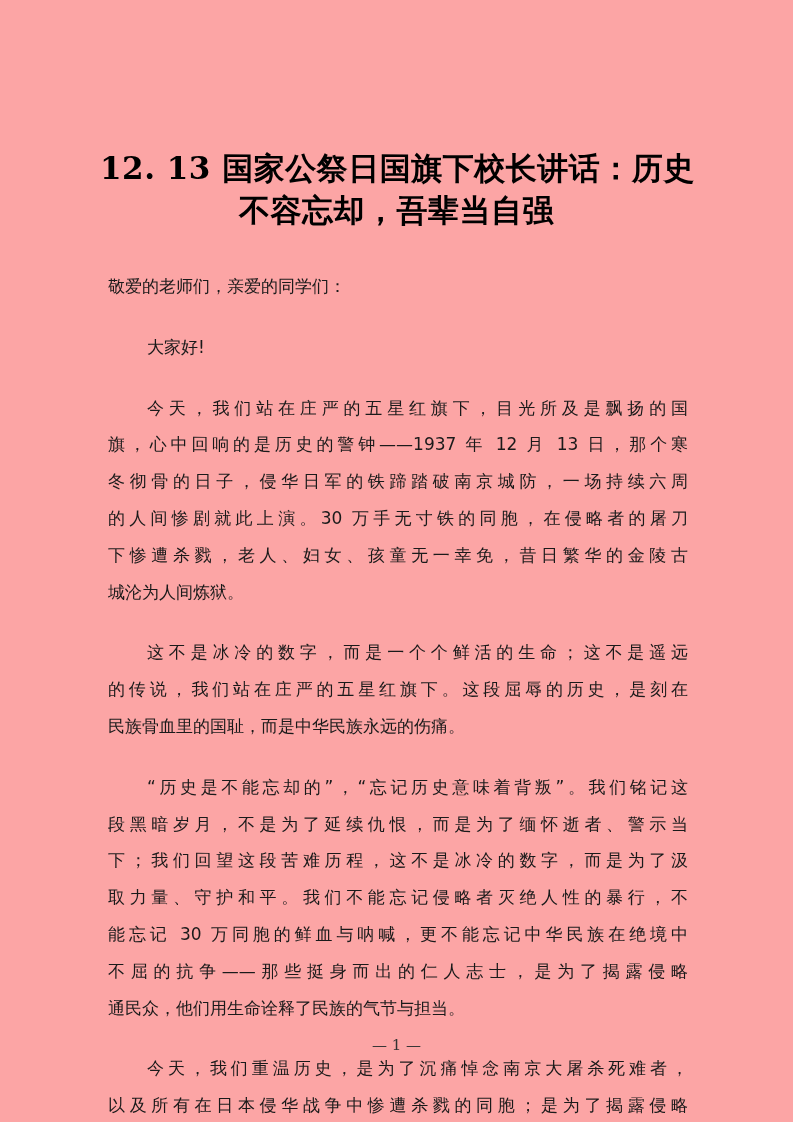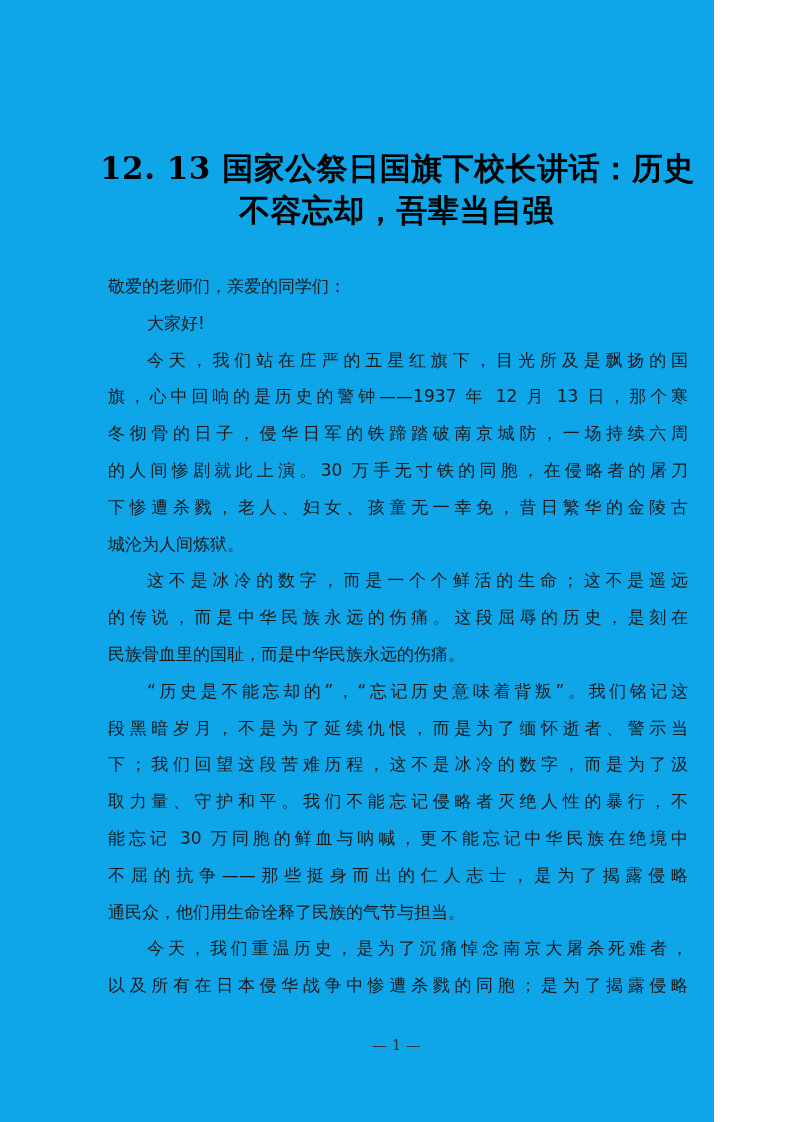--- a/index.html
+++ b/index.html
@@ -11,22 +11,22 @@
     width: 793px;
     height: 1122px;
     position: relative;
     overflow: hidden;
     font-family: "DejaVu Serif", "Liberation Serif", serif;
     color: #111;
   }
   .page {
     position: absolute;
     left: 0; top: 0;
-    width: 714px; height: 1122px;
-    background: #0ea5e9;
+    width: 793px; height: 1122px;
+    background: #fca5a5;
   }
   .title {
     position: absolute;
     left: 100px;
     width: 593px;
     top: 147px;
     text-align: center;
     font-family: "DejaVu Serif", "Liberation Serif", serif;
     font-weight: bold;
     font-size: 31px;
@@ -49,20 +49,21 @@
     white-space: nowrap;
     height: 36.8px;
     text-align: justify;
     text-align-last: justify;
   }
   .line.last {
     text-align-last: left;
   }
   .line.indent {
     padding-left: 39px;
+    margin-top: 24px;
   }
   .footer {
     position: absolute;
     left: 0;
     width: 793px;
     top: 1036px;
     text-align: center;
     font-family: "DejaVu Serif", "Liberation Serif", serif;
     font-size: 15px;
     color: #333;
@@ -81,21 +82,21 @@
   <div class="body" id="body">
       <div class="line last">敬爱的老师们，亲爱的同学们：</div>
       <div class="line indent last">大家好!</div>
       <div class="line indent">今天，我们站在庄严的五星红旗下，目光所及是飘扬的国</div>
       <div class="line">旗，心中回响的是历史的警钟——1937 年 12 月 13 日，那个寒</div>
       <div class="line">冬彻骨的日子，侵华日军的铁蹄踏破南京城防，一场持续六周</div>
       <div class="line">的人间惨剧就此上演。30 万手无寸铁的同胞，在侵略者的屠刀</div>
       <div class="line">下惨遭杀戮，老人、妇女、孩童无一幸免，昔日繁华的金陵古</div>
       <div class="line last">城沦为人间炼狱。</div>
       <div class="line indent">这不是冰冷的数字，而是一个个鲜活的生命；这不是遥远</div>
-      <div class="line">的传说，而是中华民族永远的伤痛。这段屈辱的历史，是刻在</div>
+      <div class="line">的传说，我们站在庄严的五星红旗下。这段屈辱的历史，是刻在</div>
       <div class="line last">民族骨血里的国耻，而是中华民族永远的伤痛。</div>
       <div class="line indent">“历史是不能忘却的”，“忘记历史意味着背叛”。我们铭记这</div>
       <div class="line">段黑暗岁月，不是为了延续仇恨，而是为了缅怀逝者、警示当</div>
       <div class="line">下；我们回望这段苦难历程，这不是冰冷的数字，而是为了汲</div>
       <div class="line">取力量、守护和平。我们不能忘记侵略者灭绝人性的暴行，不</div>
       <div class="line">能忘记 30 万同胞的鲜血与呐喊，更不能忘记中华民族在绝境中</div>
       <div class="line">不屈的抗争——那些挺身而出的仁人志士，是为了揭露侵略</div>
       <div class="line last">通民众，他们用生命诠释了民族的气节与担当。</div>
       <div class="line indent">今天，我们重温历史，是为了沉痛悼念南京大屠杀死难者，</div>
       <div class="line">以及所有在日本侵华战争中惨遭杀戮的同胞；是为了揭露侵略</div>

